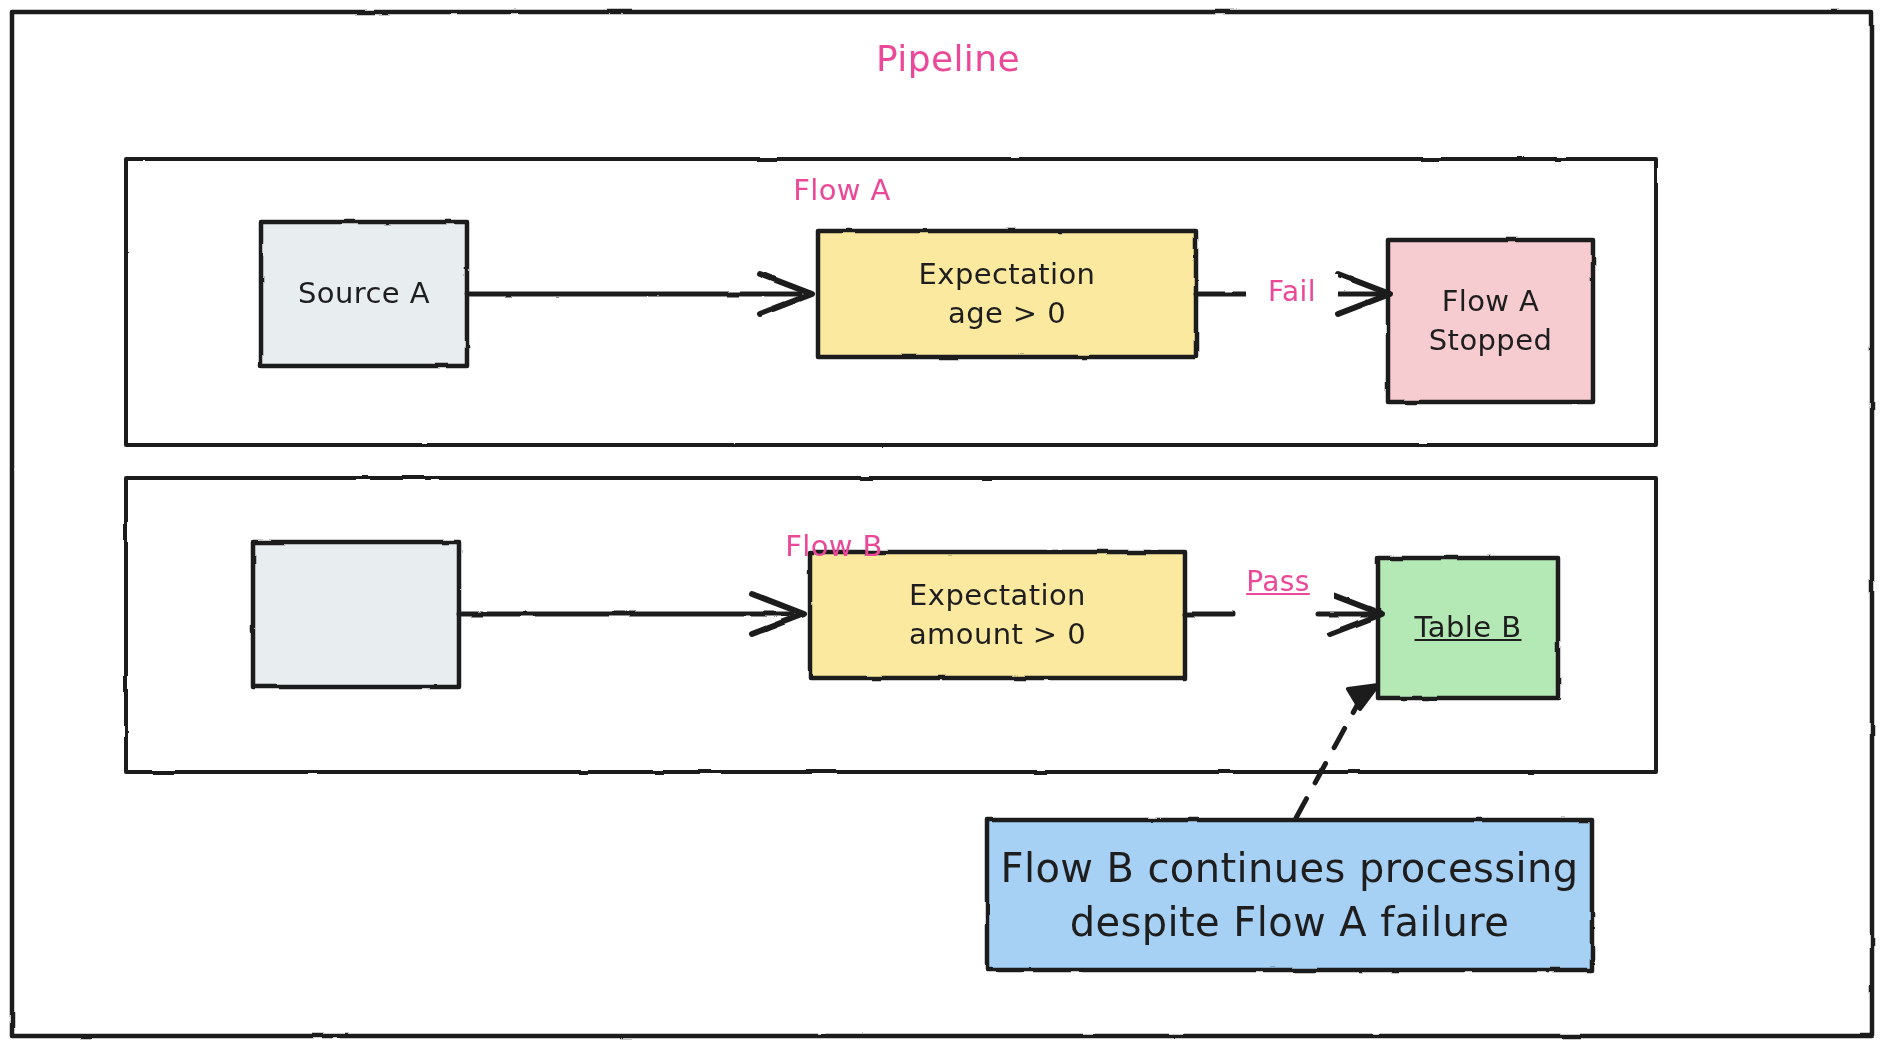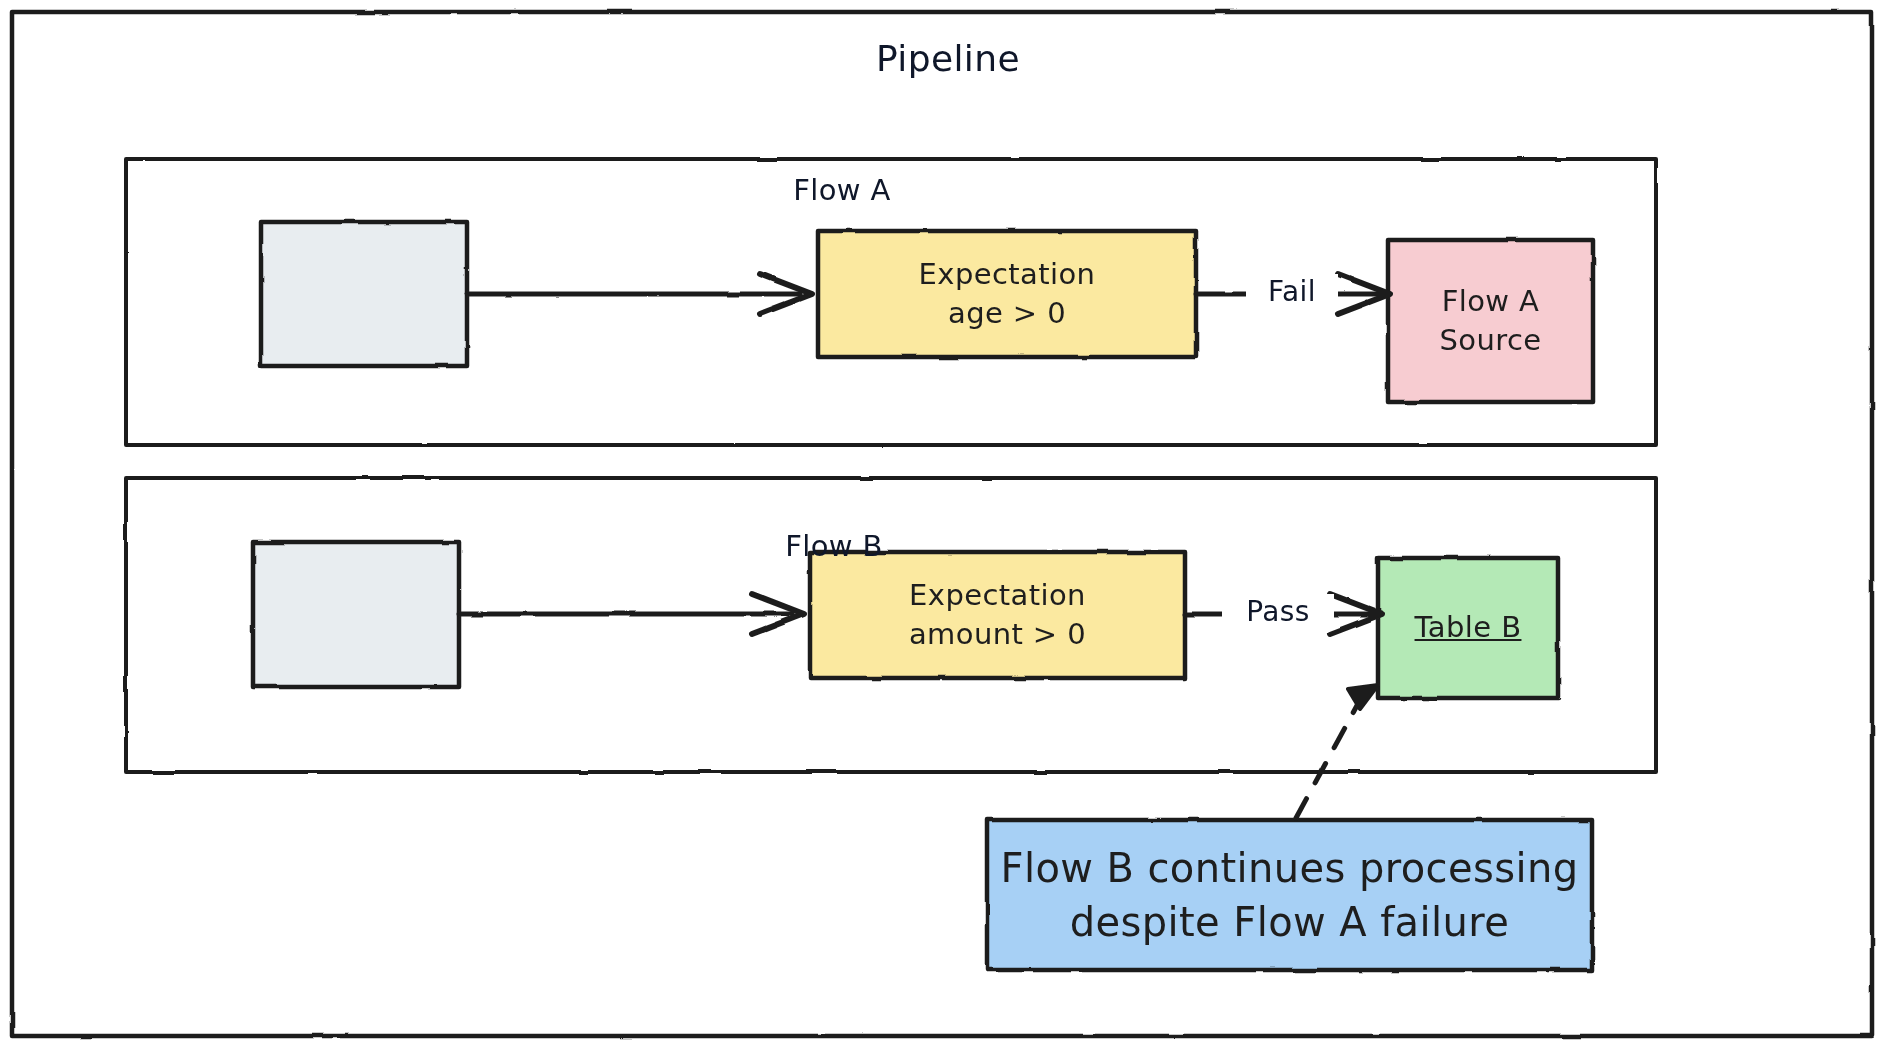--- a/index.html
+++ b/index.html
@@ -22,21 +22,21 @@
   #stage svg.layer {
     position: absolute;
     left: 0;
     top: 0;
     width: 1896px;
     height: 1048px;
     pointer-events: none;
   }
   .lbl {
     position: absolute;
-    color: #0f172a;
+    color: #ec4899;
     font-family: "DejaVu Sans", sans-serif;
     text-align: center;
     line-height: 1.30;
     white-space: pre;
     letter-spacing: 0.4px;
     -webkit-font-smoothing: antialiased;
   }
   .node-text {
     position: absolute;
     display: flex;
@@ -127,43 +127,46 @@
       <path d="M 1348 689 L 1378 685 L 1360 709 Z" fill="#1e1e1e" stroke="#1e1e1e" stroke-width="4" stroke-linejoin="round"></path>
     </g>
   </svg>
 
   <div class="lbl title-text" style="left:0; top:36px; width:1896px;">Pipeline</div>
 
   <div class="lbl sub-title" style="left:742px; top:172px; width:200px;">Flow A</div>
 
   <div class="lbl sub-title" style="left:734px; top:492px; width:200px;margin-top:36px;">Flow B</div>
 
+  <div class="node-text" style="left:261px; top:222px; width:206px; height:144px;">
+    <span>Source A</span>
+  </div>
 
   <div class="node-text" style="left:818px; top:231px; width:378px; height:126px;">
     <span>Expectation</span>
     <span>age &gt; 0</span>
   </div>
 
   <div class="node-text" style="left:1388px; top:240px; width:205px; height:162px;">
     <span>Flow A</span>
-    <span>Source</span>
+    <span>Stopped</span>
   </div>
 
 
   <div class="node-text" style="left:810px; top:552px; width:375px; height:126px;">
     <span>Expectation</span>
     <span>amount &gt; 0</span>
   </div>
 
   <div class="node-text" style="left:1378px; top:558px; width:180px; height:140px;text-decoration:underline;">
     <span>Table B</span>
   </div>
 
   <div class="node-text" style="left:987px; top:820px; width:605px; height:150px; font-size:40px;">
     <span>Flow B continues processing</span>
     <span>despite Flow A failure</span>
   </div>
 
   <div class="lbl edge-label" style="left:1246px; top:274px; width:84px;">Fail</div>
 
-  <div class="lbl edge-label" style="left:1222px; top:594px; width:104px;">Pass</div>
+  <div class="lbl edge-label" style="left:1222px; top:564px; width:104px;text-decoration:underline;">Pass</div>
 
 </div>
 
 </body></html>

